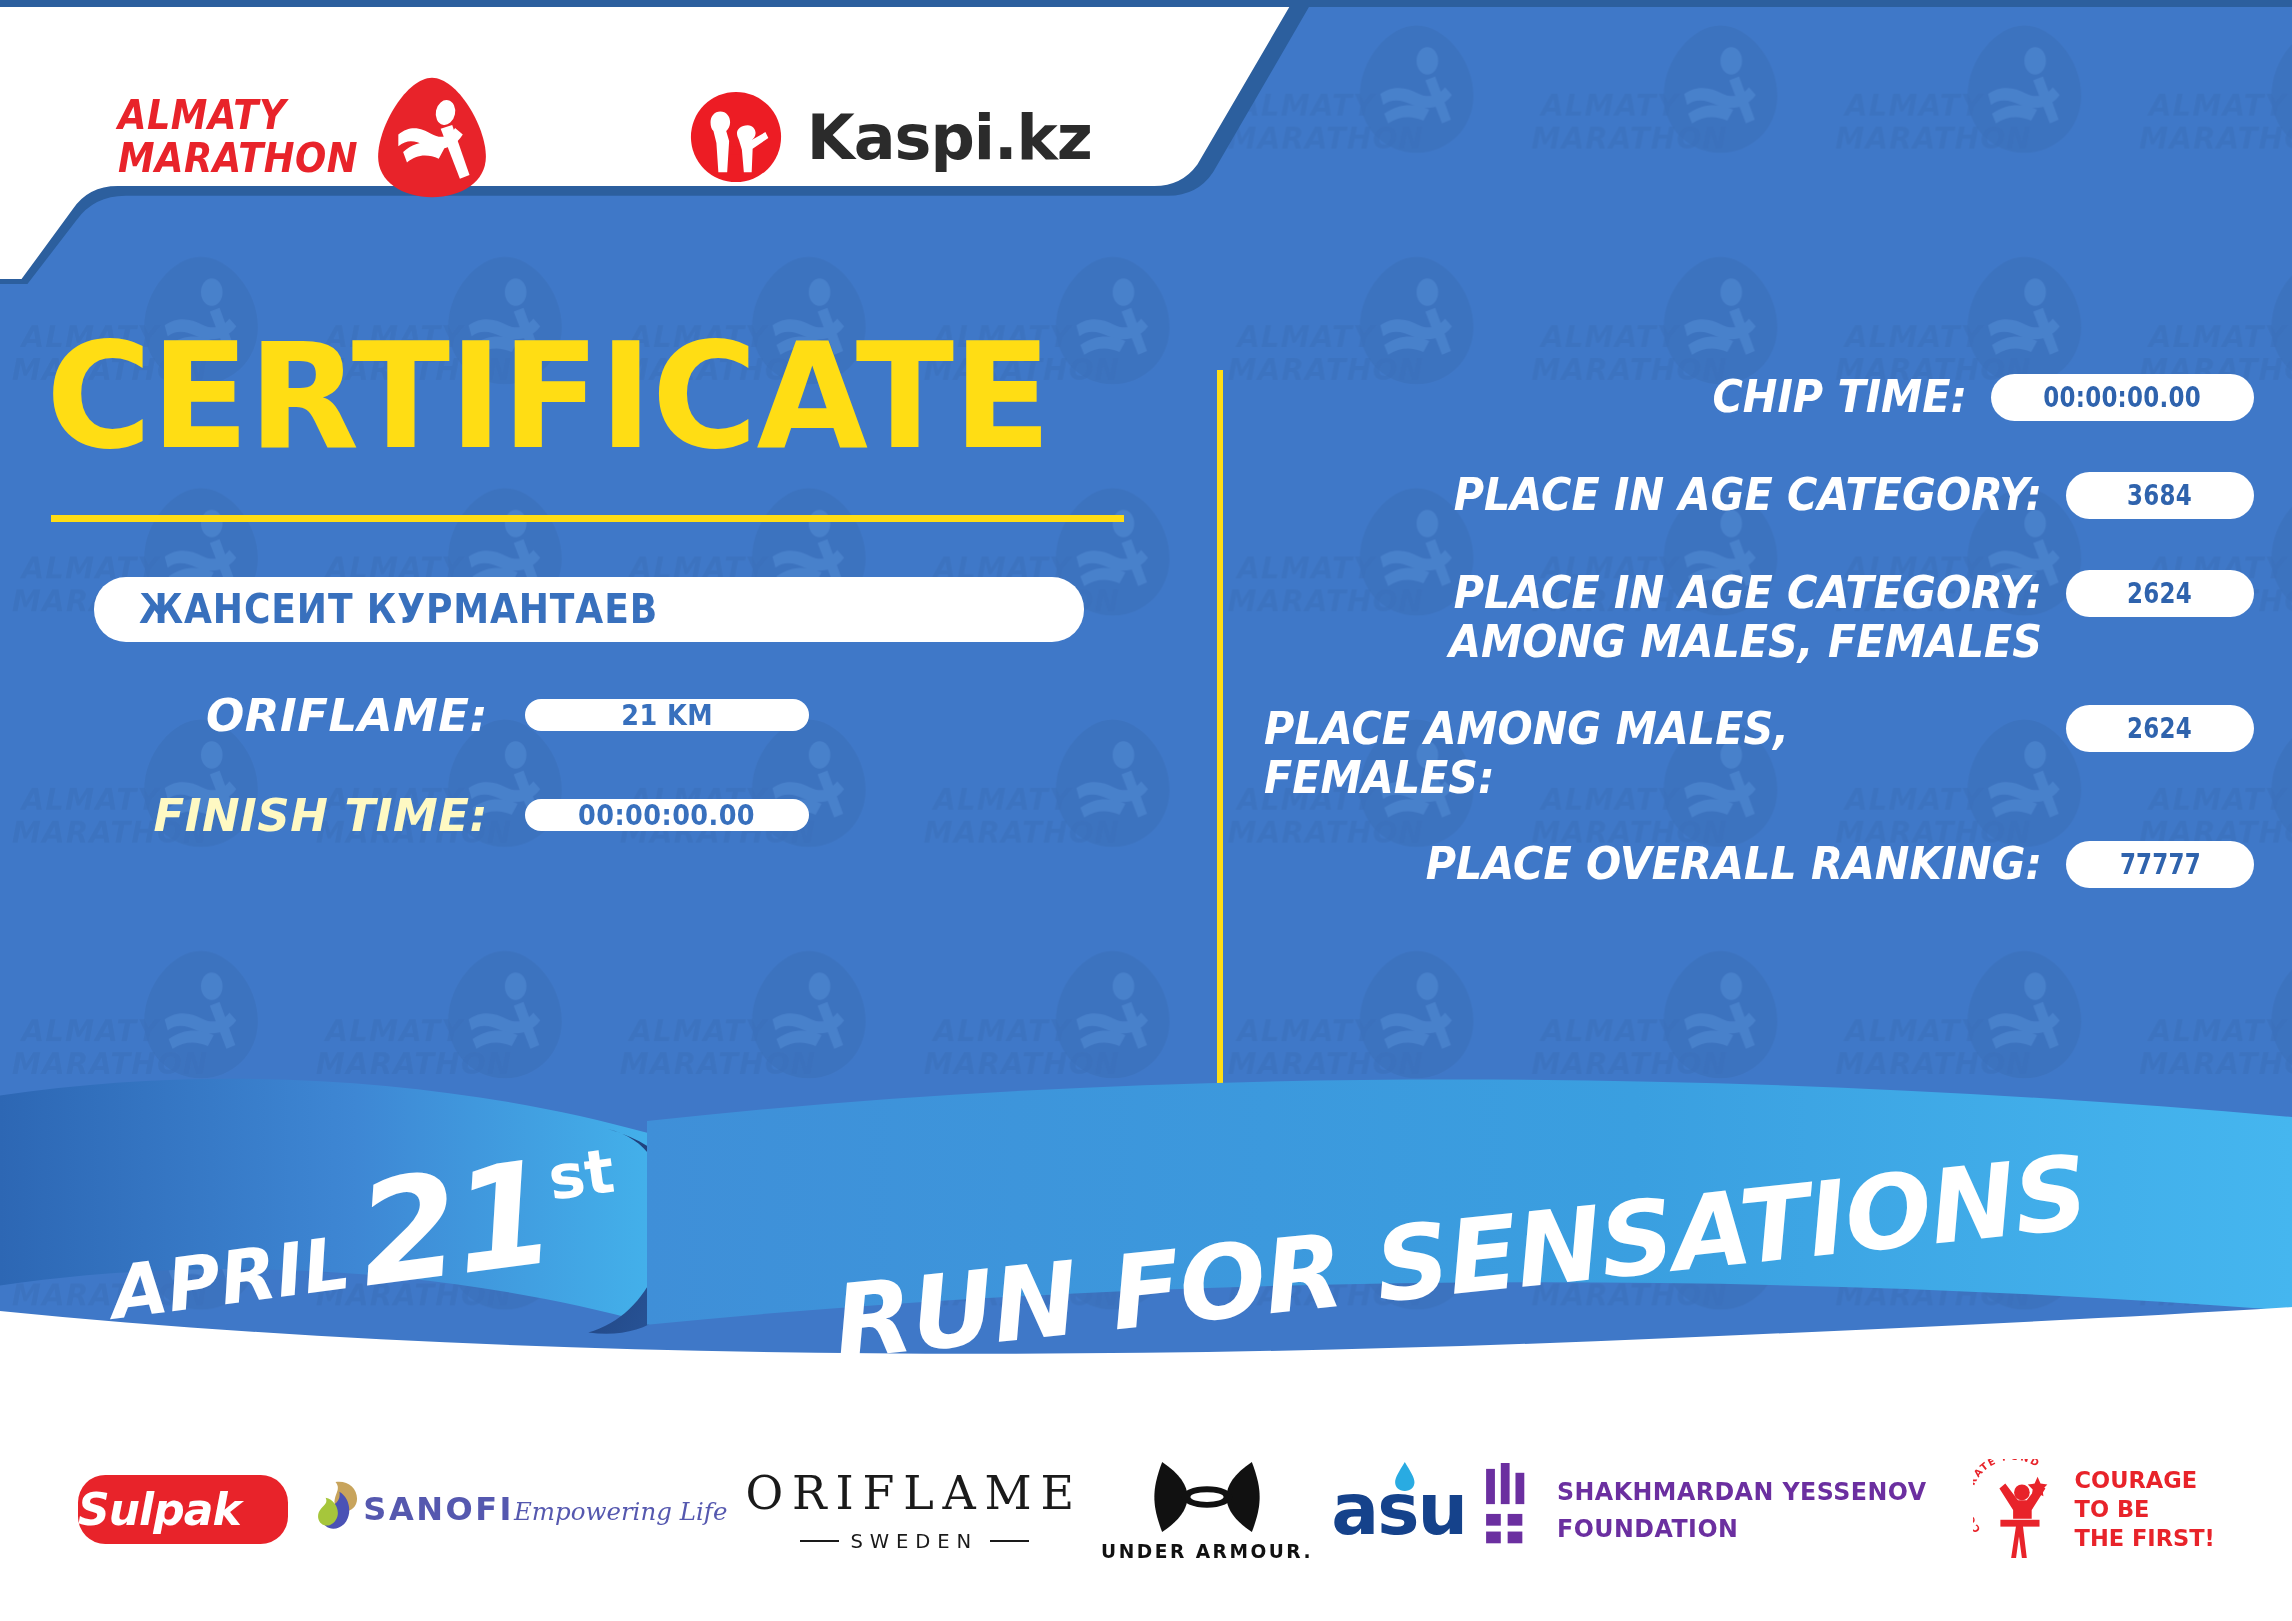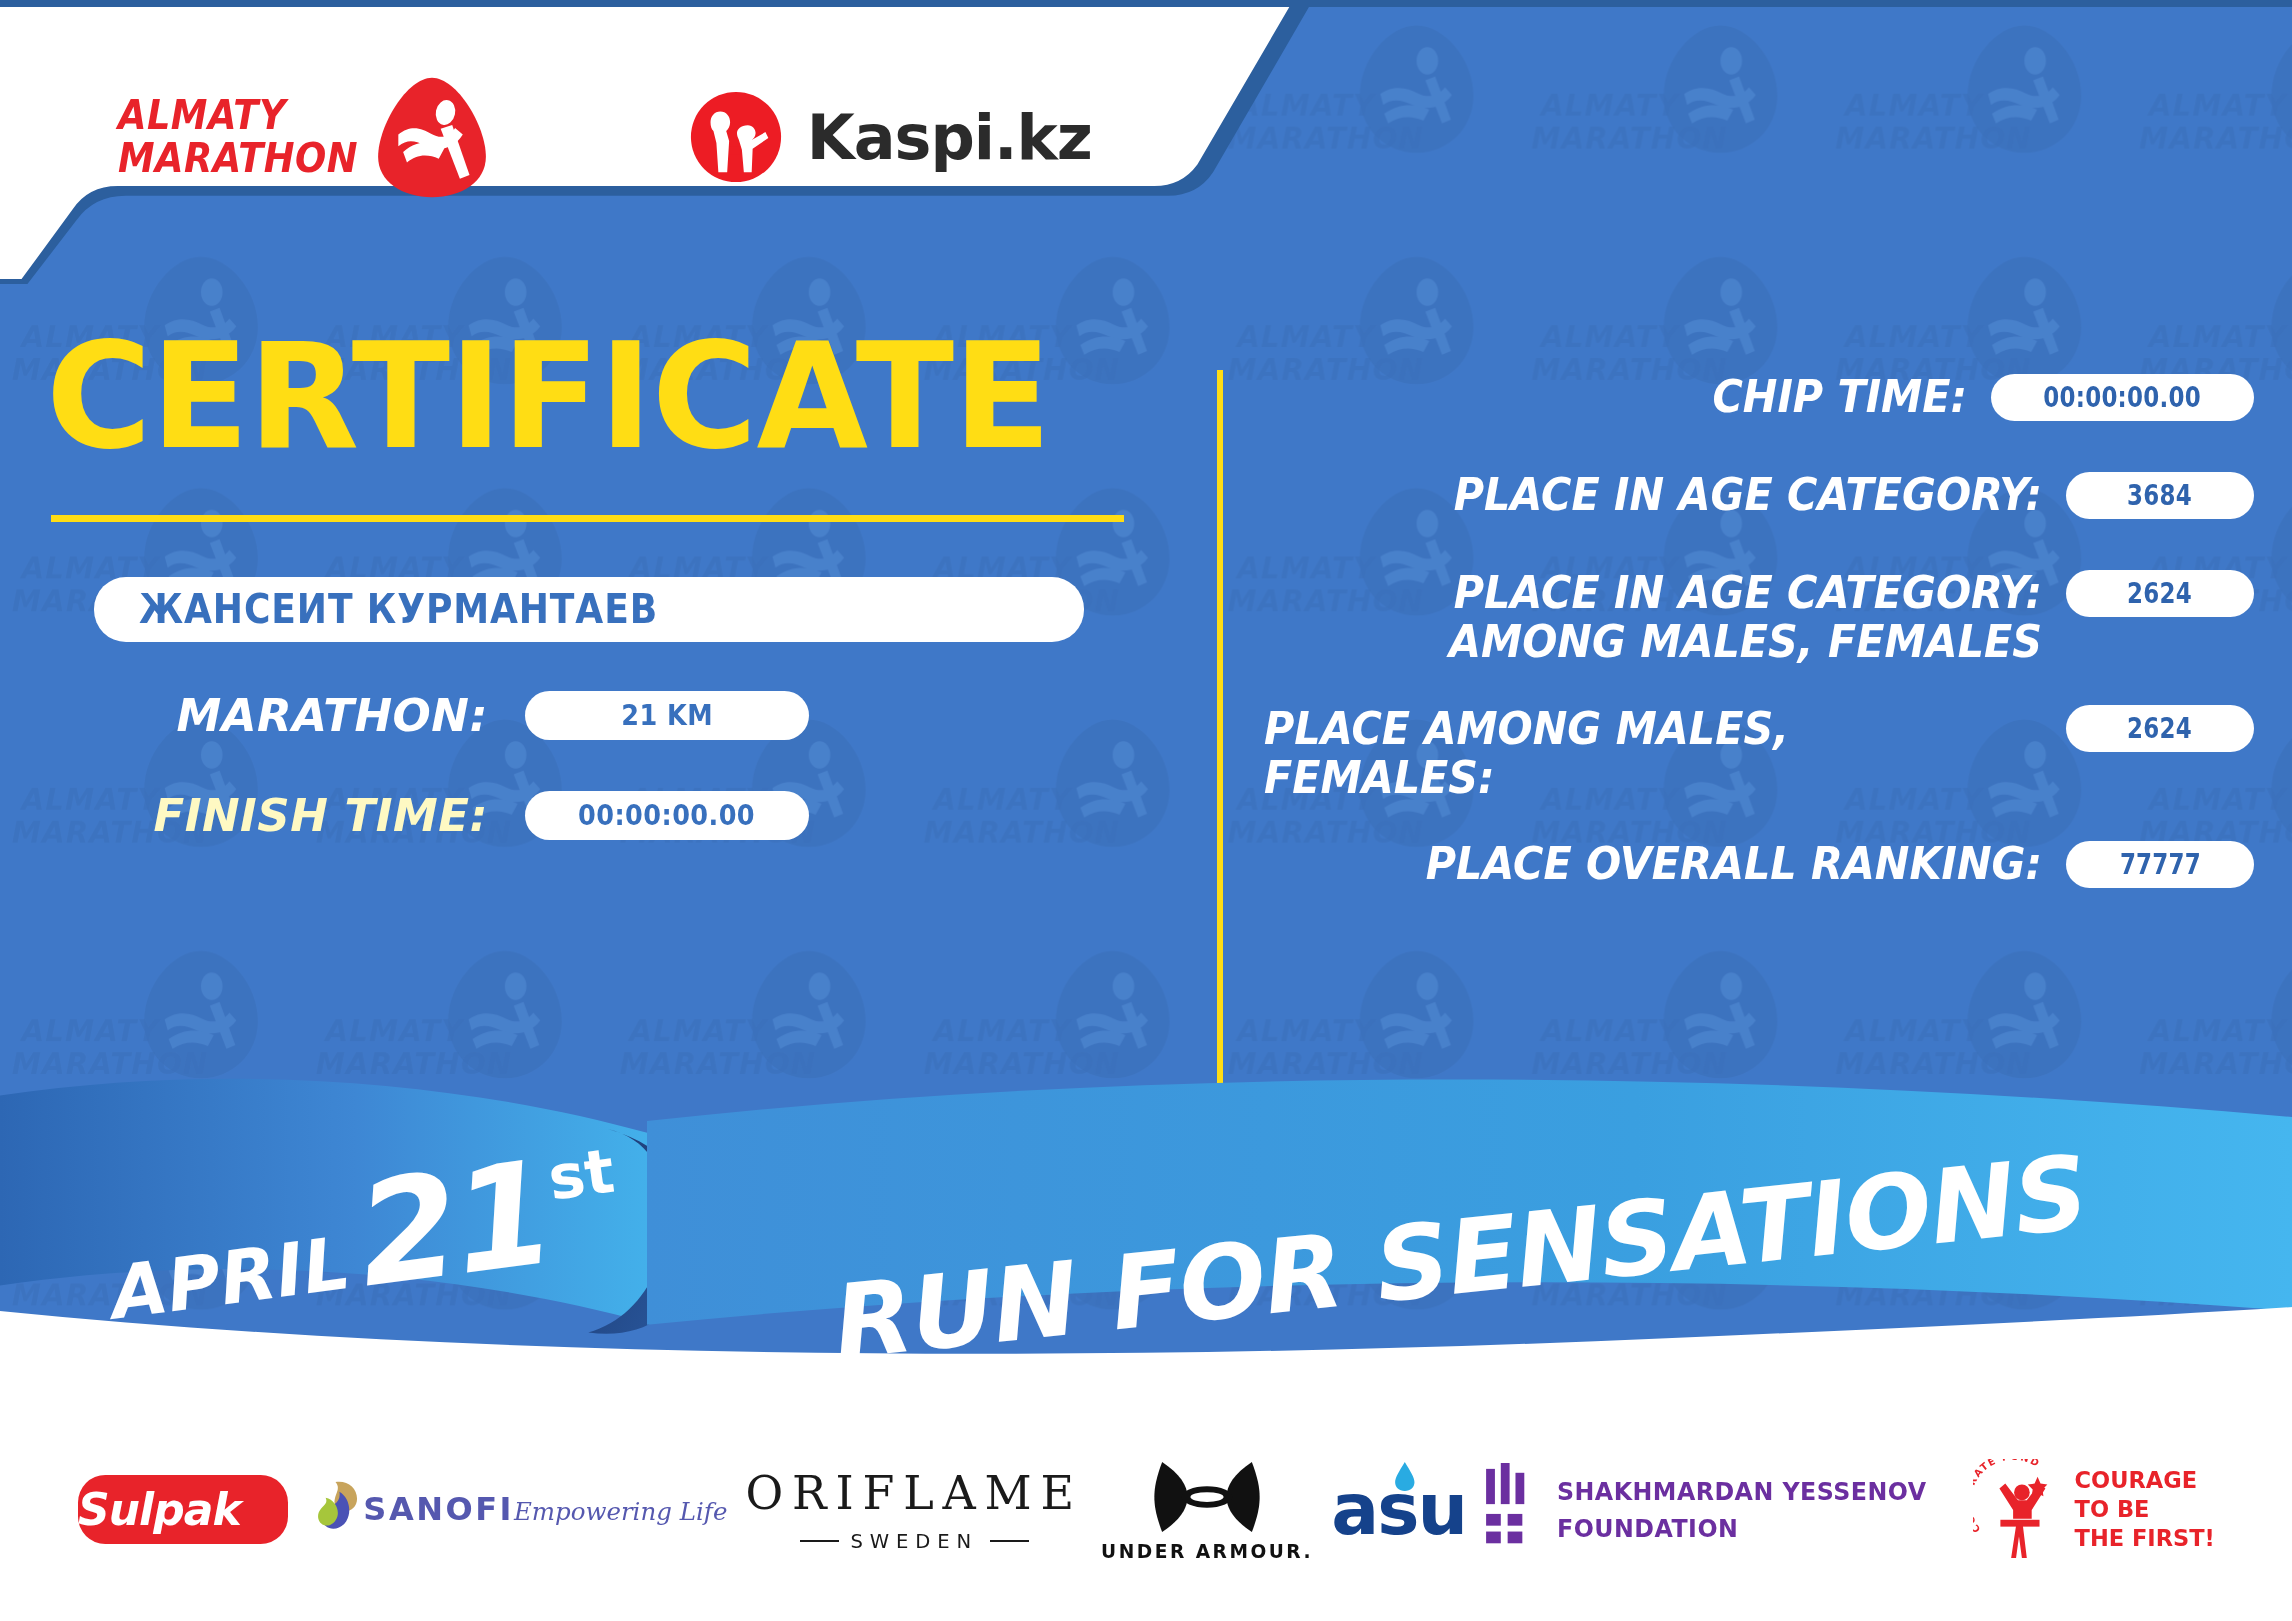--- a/index.html
+++ b/index.html
@@ -99,21 +99,21 @@
   }
   .lrow .lbl {
     font-weight:900; font-style:italic; font-size:45px;
     letter-spacing:0.5px;
     width:431px; text-align:right; padding-right:37px;
     font-family:"DejaVu Sans", sans-serif;
   }
   .lbl.white { color:#ffffff; }
   .lbl.yellow { color:#fef9c3; }
   .lpill {
-    width:284px; height:49px; background:#ffffff; border-radius:24.5px;
+    width:284px; height:32px; background:#ffffff; border-radius:24.5px;
     display:flex; align-items:center; justify-content:center;
   }
   .lpill span {
     color:#3870bd; font-weight:700; font-size:29px; letter-spacing:0.5px;
     transform:scaleX(0.88);
     font-family:"DejaVu Sans", sans-serif;
   }
 
   
   .v-divider {
@@ -317,21 +317,21 @@
 
   <div class="left-col">
     <div class="cert-title">CERTIFICATE</div>
     <div class="yellow-rule"></div>
 
     <div class="name-pill">
       <span>ЖАНСЕИТ КУРМАНТАЕВ</span>
     </div>
 
     <div class="lrow">
-      <div class="lbl white">MARATHON:</div>
+      <div class="lbl white">ORIFLAME:</div>
       <div class="lpill">
         <span>21 KM</span>
       </div>
     </div>
 
     <div class="lrow">
       <div class="lbl yellow">FINISH TIME:</div>
       <div class="lpill">
         <span>00:00:00.00</span>
       </div>

